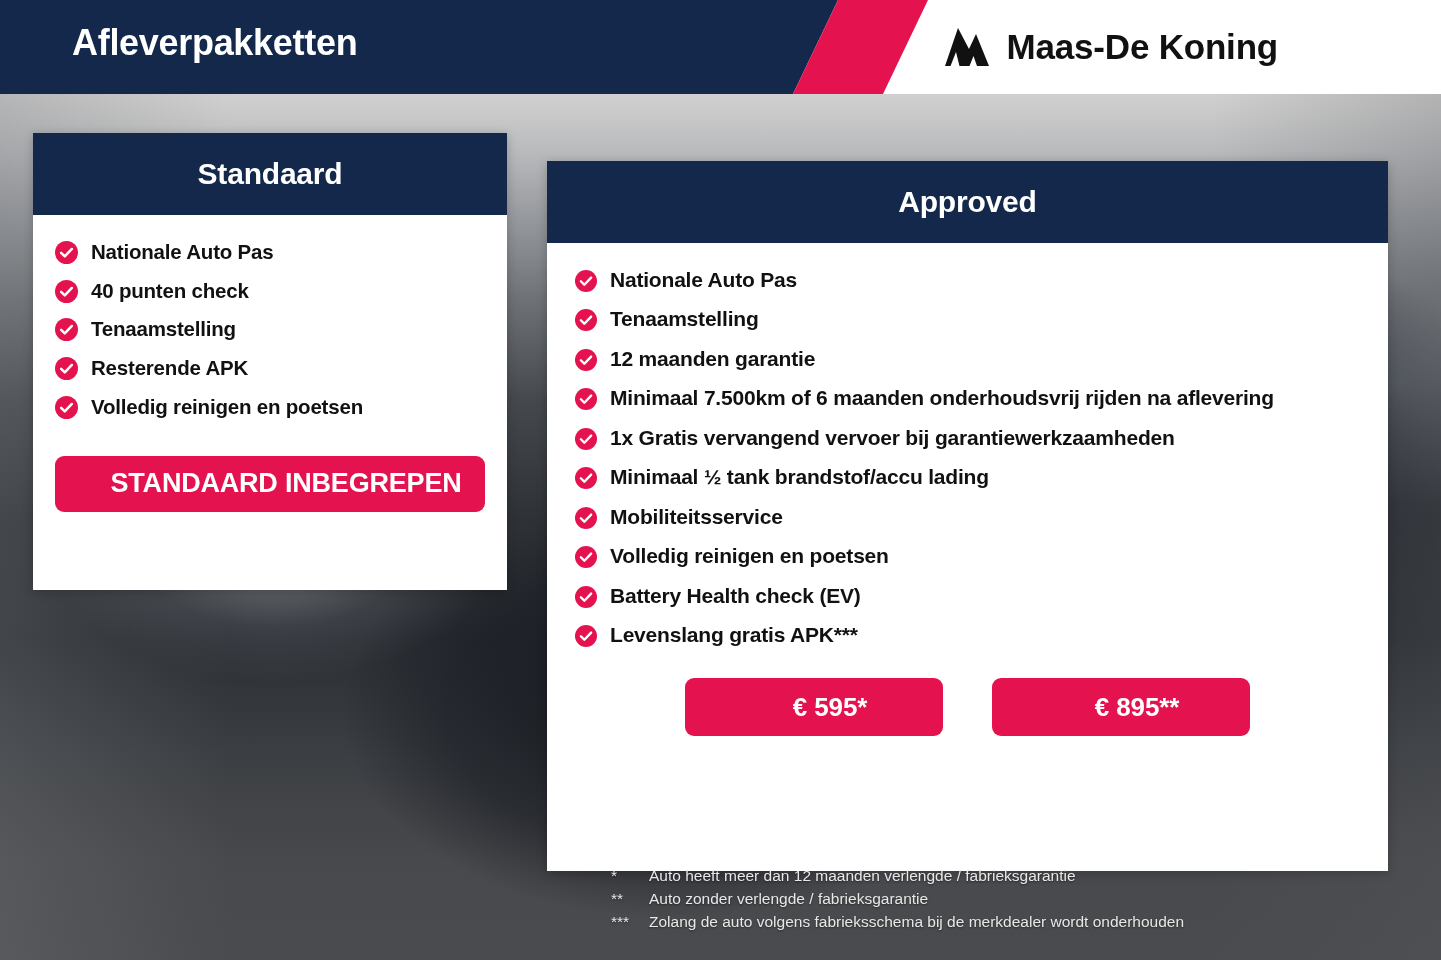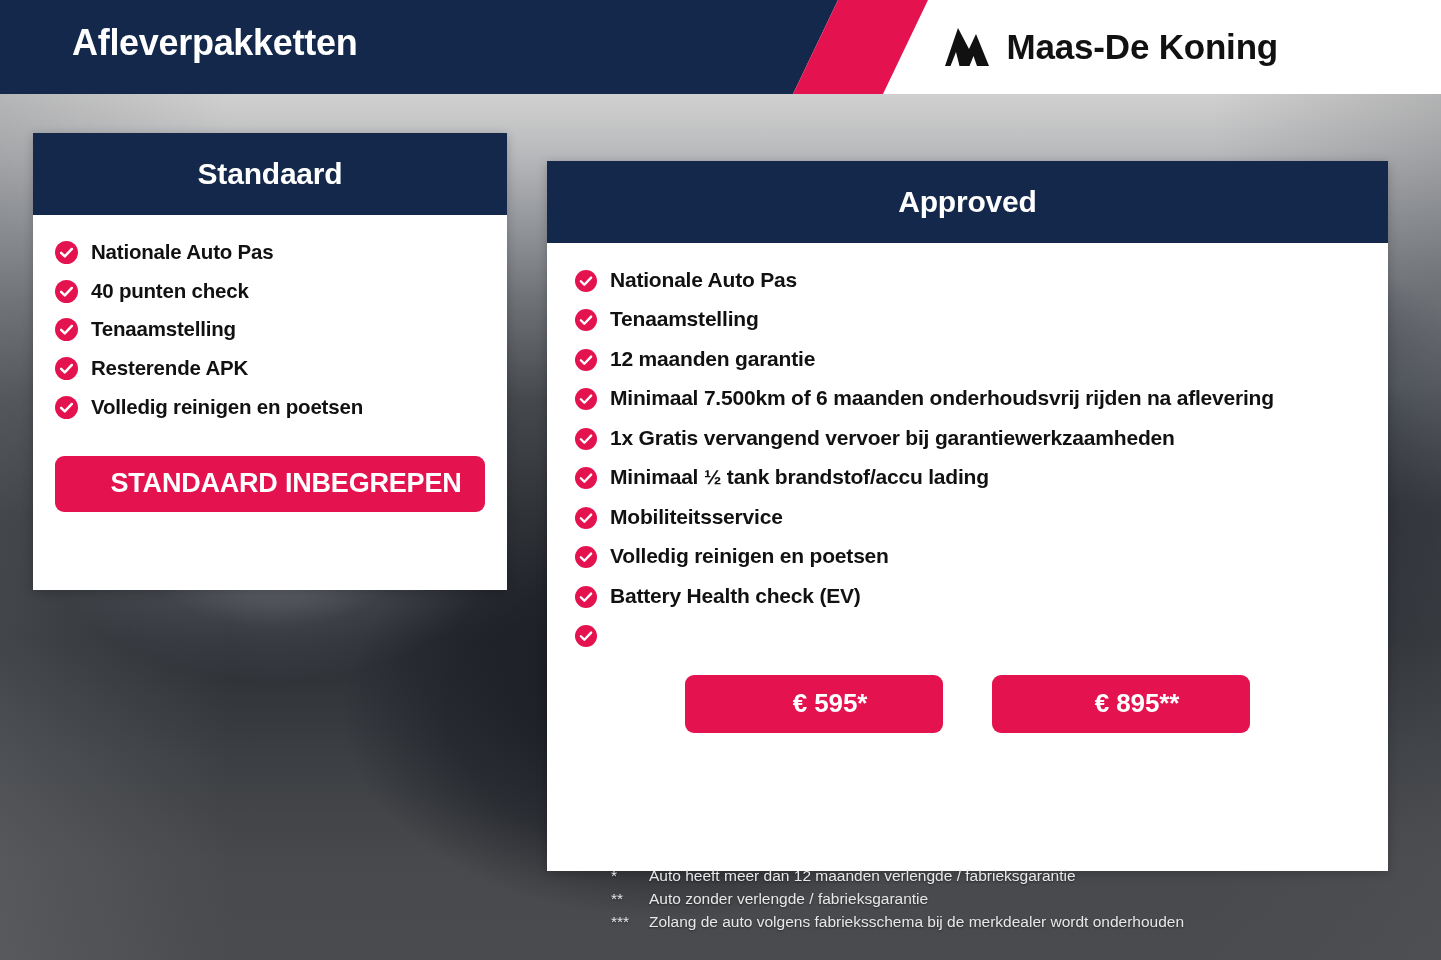--- a/index.html
+++ b/index.html
@@ -374,20 +374,21 @@
             <path d="M6.4 12.3 L10.2 16.1 L17.6 8.3" fill="none" stroke="#ffffff" stroke-width="2.6" stroke-linecap="round" stroke-linejoin="round"></path>
           </svg>
           <span class="feature-text">Battery Health check (EV)</span>
         </li>
 
         <li class="feature-item">
           <svg class="check-icon" viewBox="0 0 24 24">
             <circle cx="12" cy="12" r="12" fill="#e4134f"></circle>
             <path d="M6.4 12.3 L10.2 16.1 L17.6 8.3" fill="none" stroke="#ffffff" stroke-width="2.6" stroke-linecap="round" stroke-linejoin="round"></path>
           </svg>
+          <span class="feature-text">Levenslang gratis APK***</span>
         </li>
 
       </ul>
 
       <div class="price-row">
         <button class="pill btn-price">€ 595*</button>
         <button class="pill btn-price">€ 895**</button>
       </div>
     </div>
   </div>

